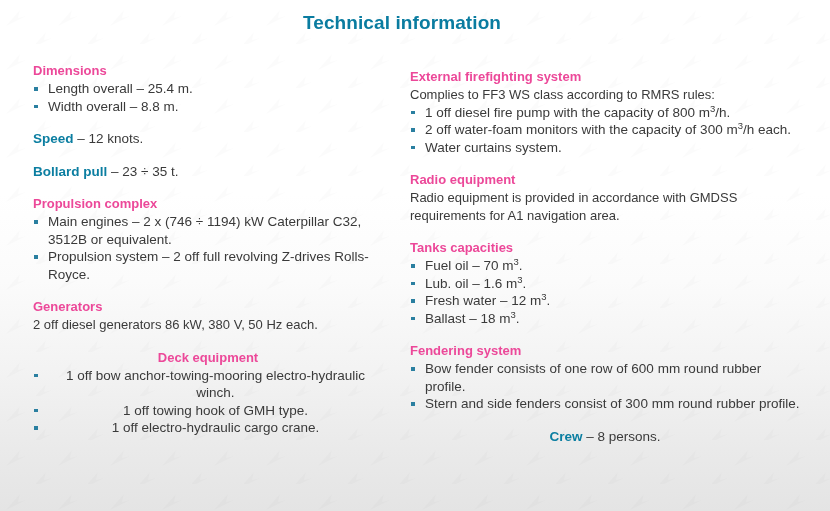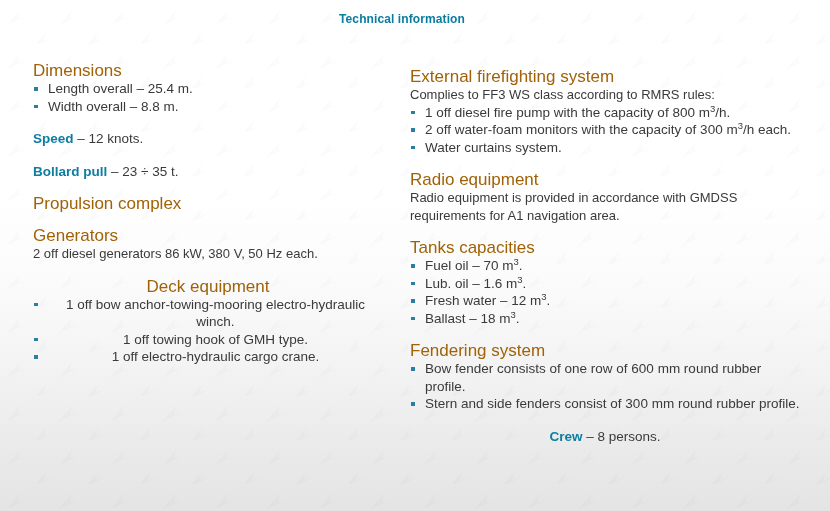--- a/index.html
+++ b/index.html
@@ -43,40 +43,40 @@
     width: 830px;
     height: 511px;
   }
 
   #page-title {
     position: absolute;
     top: 12px;
     left: 0;
     width: 804px;
     text-align: center;
-    font-size: 12px;
+    font-size: 19px;
     font-weight: bold;
     color: #0a7ca0;
     letter-spacing: .1px;
   }
 
   .column {
     position: absolute;
     top: 62px;
   }
   #col-left  { left: 33px;  width: 350px; }
   #col-right { left: 410px; width: 390px; margin-top: 6px; }
 
   .section { margin-bottom: 15px; }
   .section:last-child { margin-bottom: 0; text-align: center; }
 
   .section-heading {
-    color: #a16207;
-    font-weight: normal;
-    font-size: 17px;
+    color: #ec4899;
+    font-weight: bold;
+    font-size: 13px;
     line-height: 17px;
     margin-bottom: 1px;
   }
 
   .section-note {
     color: #3a3a3a;
     font-size: 13px;
     line-height: 17.5px;
   }
 
@@ -145,20 +145,24 @@
         </ul>
       </div>
       <div class="section">
         <div class="inline-line"><span class="inline-label">Speed</span><span class="inline-value"> – 12 knots.</span></div>
       </div>
       <div class="section">
         <div class="inline-line"><span class="inline-label">Bollard pull</span><span class="inline-value"> – 23 ÷ 35 t.</span></div>
       </div>
       <div class="section">
         <div class="section-heading">Propulsion complex</div>
+        <ul class="bullets">
+          <li><span class="bullet-marker"></span><span>Main engines – 2 x (746 ÷ 1194) kW Caterpillar C32, 3512B or equivalent.</span></li>
+          <li><span class="bullet-marker"></span><span>Propulsion system – 2 off full revolving Z-drives Rolls-Royce.</span></li>
+        </ul>
       </div>
       <div class="section">
         <div class="section-heading">Generators</div>
         <div class="section-note">2 off diesel generators 86 kW, 380 V, 50 Hz each.</div>
       </div>
       <div class="section">
         <div class="section-heading">Deck equipment</div>
         <ul class="bullets">
           <li><span class="bullet-marker"></span><span>1 off bow anchor-towing-mooring electro-hydraulic winch.</span></li>
           <li><span class="bullet-marker"></span><span>1 off towing hook of GMH type.</span></li>

